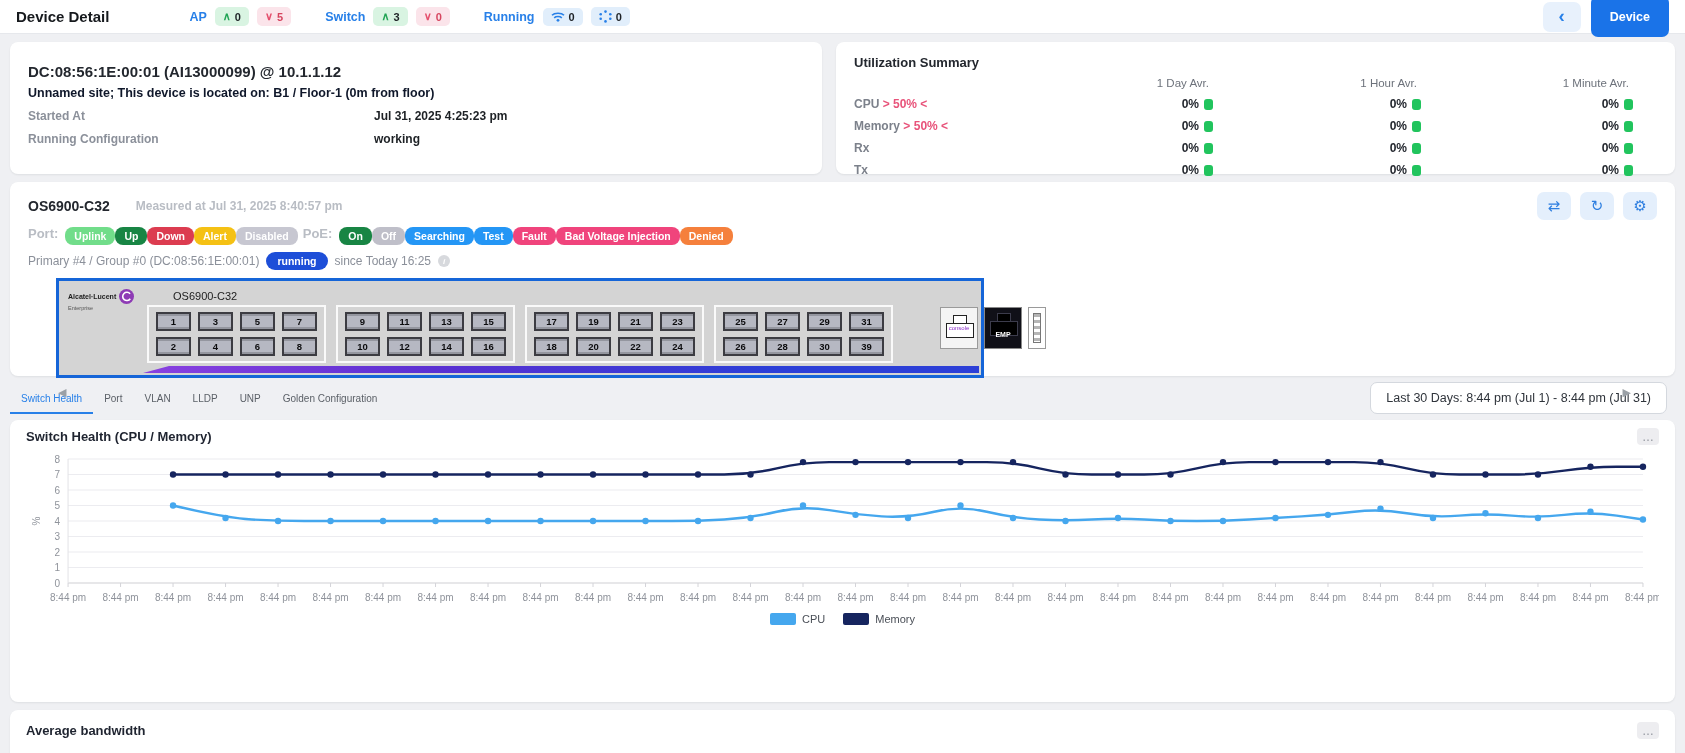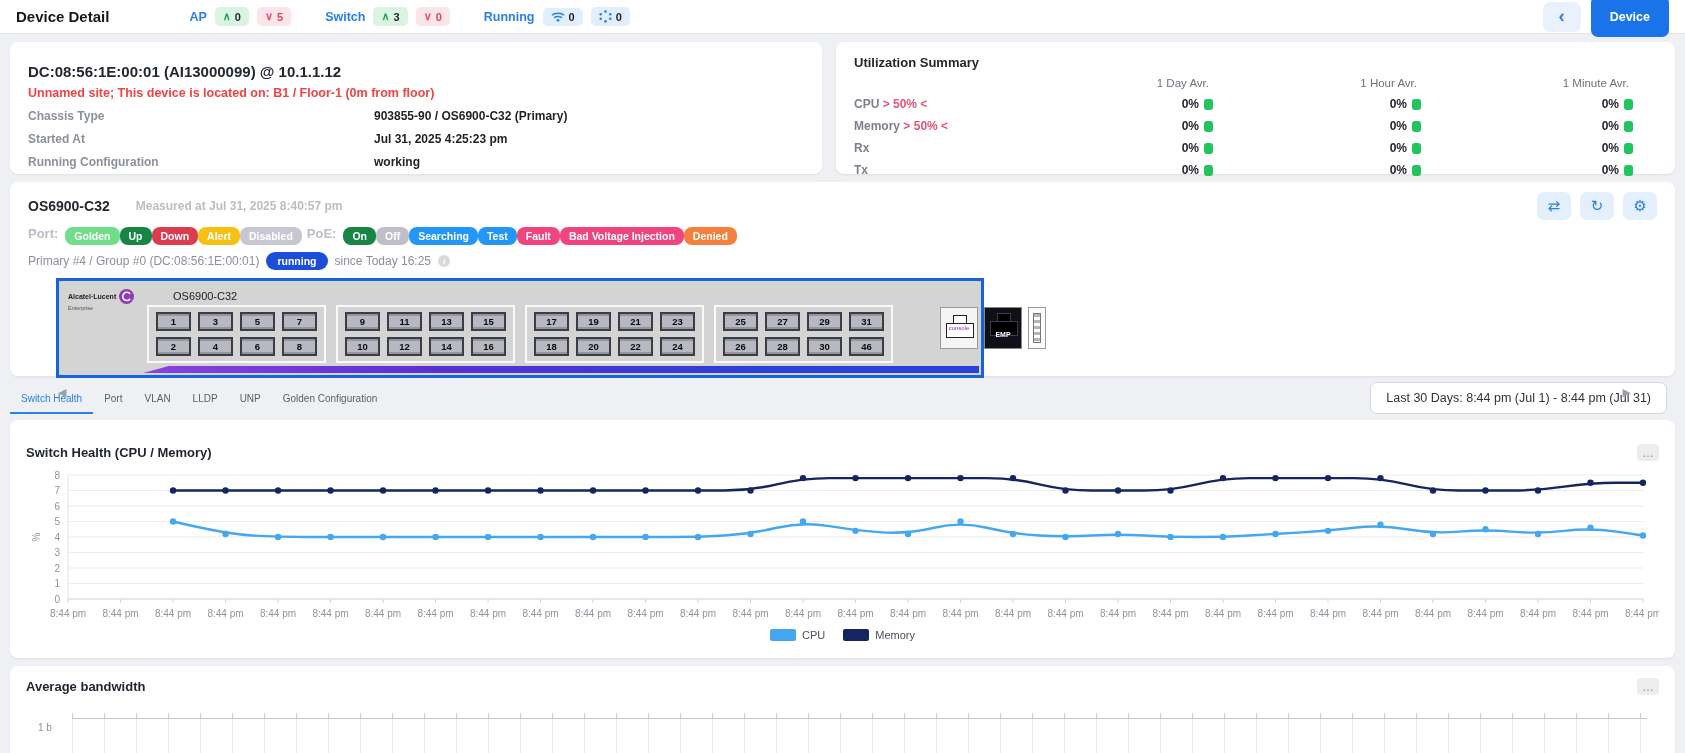--- a/index.html
+++ b/index.html
@@ -31,21 +31,21 @@
   
   .content { padding:8px 10px 0; }
   .panel { background:#fff; border-radius:8px; box-shadow:0 1px 2px rgba(30,35,40,.08); }
   .row1 { display:flex; gap:14px; }
   .left-panel { width:812px; height:132px; padding:13px 18px; }
   .util-panel { flex:1; height:132px; padding:13px 18px; }
   
   .ip-row { font-size:13px; font-weight:bold; color:#23272e; }
   .ip-row .unsaved { color:#22a455; margin:0 9px; }
   .dev-name { font-size:15px; font-weight:bold; margin-top:8px; }
-  .loc { font-size:12.5px; color:#ef4444; font-weight:bold; margin-top:6px; cursor:pointer; }
+  .loc { font-size:12.5px; color:#0f172a; font-weight:bold; margin-top:6px; cursor:pointer; }
   .field-row { display:flex; margin-top:9px; font-size:12px; }
   .field-row .lab { width:346px; color:#8b909a; font-weight:bold; }
   .field-row .val { font-weight:bold; color:#1d2125; }
   
   .util-title { font-size:13px; font-weight:bold; }
   .util-grid { display:grid; grid-template-columns:1fr 208px 208px 212px; margin-top:7px;
                row-gap:8px; align-items:center; }
   .util-head { color:#6d727b; font-size:11.5px; text-align:right; padding-right:28px; }
   .util-lab { font-size:12px; color:#7c818b; font-weight:bold; }
   .util-lab .thr { color:#e8537a; }
@@ -101,21 +101,21 @@
   .sw-scroll { display:flex; justify-content:space-between; margin-top:8px; padding:0 26px 0 30px;
                color:#9aa0a6; font-size:11px; }
   .sw-scroll span { cursor:pointer; }
   
   .tabs-row { display:flex; align-items:center; margin-top:3px; height:38px; }
   .tab { font-size:10px; color:#5a5f66; padding:10px 11px 8px; cursor:pointer; border-bottom:2px solid transparent; }
   .tab.active { color:#2880e8; border-bottom-color:#2880e8; }
   .date-box { margin-left:auto; margin-right:8px; background:#fff; border:1px solid #d4d8de;
               border-radius:7px; padding:8px 15px; font-size:12.5px; color:#2f343b; cursor:pointer; }
   
-  .chart-panel { margin-top:3px; height:238px; padding:24px 16px; }
+  .chart-panel { margin-top:3px; height:282px; padding:8px 16px; }
   .panel-title-row { display:flex; align-items:center; }
   .panel-title-row h3 { font-size:13px; font-weight:bold; margin:0; color:#1f2430; }
   .menu-btn { margin-left:auto; width:22px; height:17px; border:none; border-radius:4px; background:#ededf0;
               color:#8f939b; font-size:12px; line-height:10px; cursor:pointer; padding:0; }
   #health-chart { margin-top:4px; }
   #health-chart svg { display:block; }
   .legend { display:flex; justify-content:center; gap:18px; align-items:center; margin-top:2px; }
   .legend-item { font-size:11px; color:#4a4f57; display:flex; align-items:center; cursor:pointer; }
   .legend-swatch { width:26px; height:12px; border-radius:2px; display:inline-block; margin-right:6px; }
   .bw-panel { margin-top:8px; height:170px; padding:12px 16px; }
@@ -189,24 +189,20 @@
 </header>
 
 <div class="content">
 
   <div class="row1">
     <section class="panel left-panel">
       <div class="dev-name">DC:08:56:1E:00:01 (AI13000099) @ 10.1.1.12</div>
       <div class="loc">Unnamed site; This device is located on: B1 / Floor-1 (0m from floor)</div>
       <div id="device-fields">
           <div class="field-row">
-            <span class="lab">Chassis Type</span>
-            <span class="val">903855-90 / OS6900-C32 (Primary)</span>
-          </div>
-          <div class="field-row">
             <span class="lab">Started At</span>
             <span class="val">Jul 31, 2025 4:25:23 pm</span>
           </div>
           <div class="field-row">
             <span class="lab">Running Configuration</span>
             <span class="val">working</span>
           </div>
         </div>
     </section>
 
@@ -249,21 +245,21 @@
             <span>↻</span>
           </button>
         <button class="icon-btn">
             <span>⚙</span>
           </button>
       </span>
     </div>
 
     <div class="sw-badges">
       <span class="sw-label">Port:</span>
-      <span id="port-badges"><span class="badge" style="background: rgb(113, 221, 138);">Golden</span><span class="badge" style="background: rgb(24, 133, 68);">Up</span><span class="badge" style="background: rgb(220, 60, 80);">Down</span><span class="badge" style="background: rgb(245, 193, 20);">Alert</span><span class="badge" style="background: rgb(199, 199, 209);">Disabled</span></span>
+      <span id="port-badges"><span class="badge" style="background: rgb(113, 221, 138);">Uplink</span><span class="badge" style="background: rgb(24, 133, 68);">Up</span><span class="badge" style="background: rgb(220, 60, 80);">Down</span><span class="badge" style="background: rgb(245, 193, 20);">Alert</span><span class="badge" style="background: rgb(199, 199, 209);">Disabled</span></span>
       <span class="sw-label">PoE:</span>
       <span id="poe-badges"><span class="badge" style="background: rgb(24, 133, 68);">On</span><span class="badge" style="background: rgb(191, 191, 201);">Off</span><span class="badge" style="background: rgb(36, 150, 245);">Searching</span><span class="badge" style="background: rgb(36, 150, 245);">Test</span><span class="badge" style="background: rgb(240, 68, 124);">Fault</span><span class="badge" style="background: rgb(240, 68, 124);">Bad Voltage Injection</span><span class="badge" style="background: rgb(245, 128, 60);">Denied</span></span>
     </div>
 
     <div class="sw-primary">
       <span>Primary #4 / Group #0 (DC:08:56:1E:00:01)</span>
       <span class="running-badge">running</span>
       <span>since Today 16:25</span>
       <span class="info-dot">i</span>
     </div>
@@ -328,21 +324,21 @@
             <div class="prow">
               <div class="port">25</div>
               <div class="port">27</div>
               <div class="port">29</div>
               <div class="port">31</div>
             </div>
             <div class="prow">
               <div class="port">26</div>
               <div class="port">28</div>
               <div class="port">30</div>
-              <div class="port">46</div>
+              <div class="port">39</div>
             </div>
           </div>
         </div>
 
       <div class="media-ports">
         <div class="console-port">
           <div class="rj45-tip"></div>
             <div class="rj45-base"></div>
           <div class="console-lab">console</div>
         </div>

